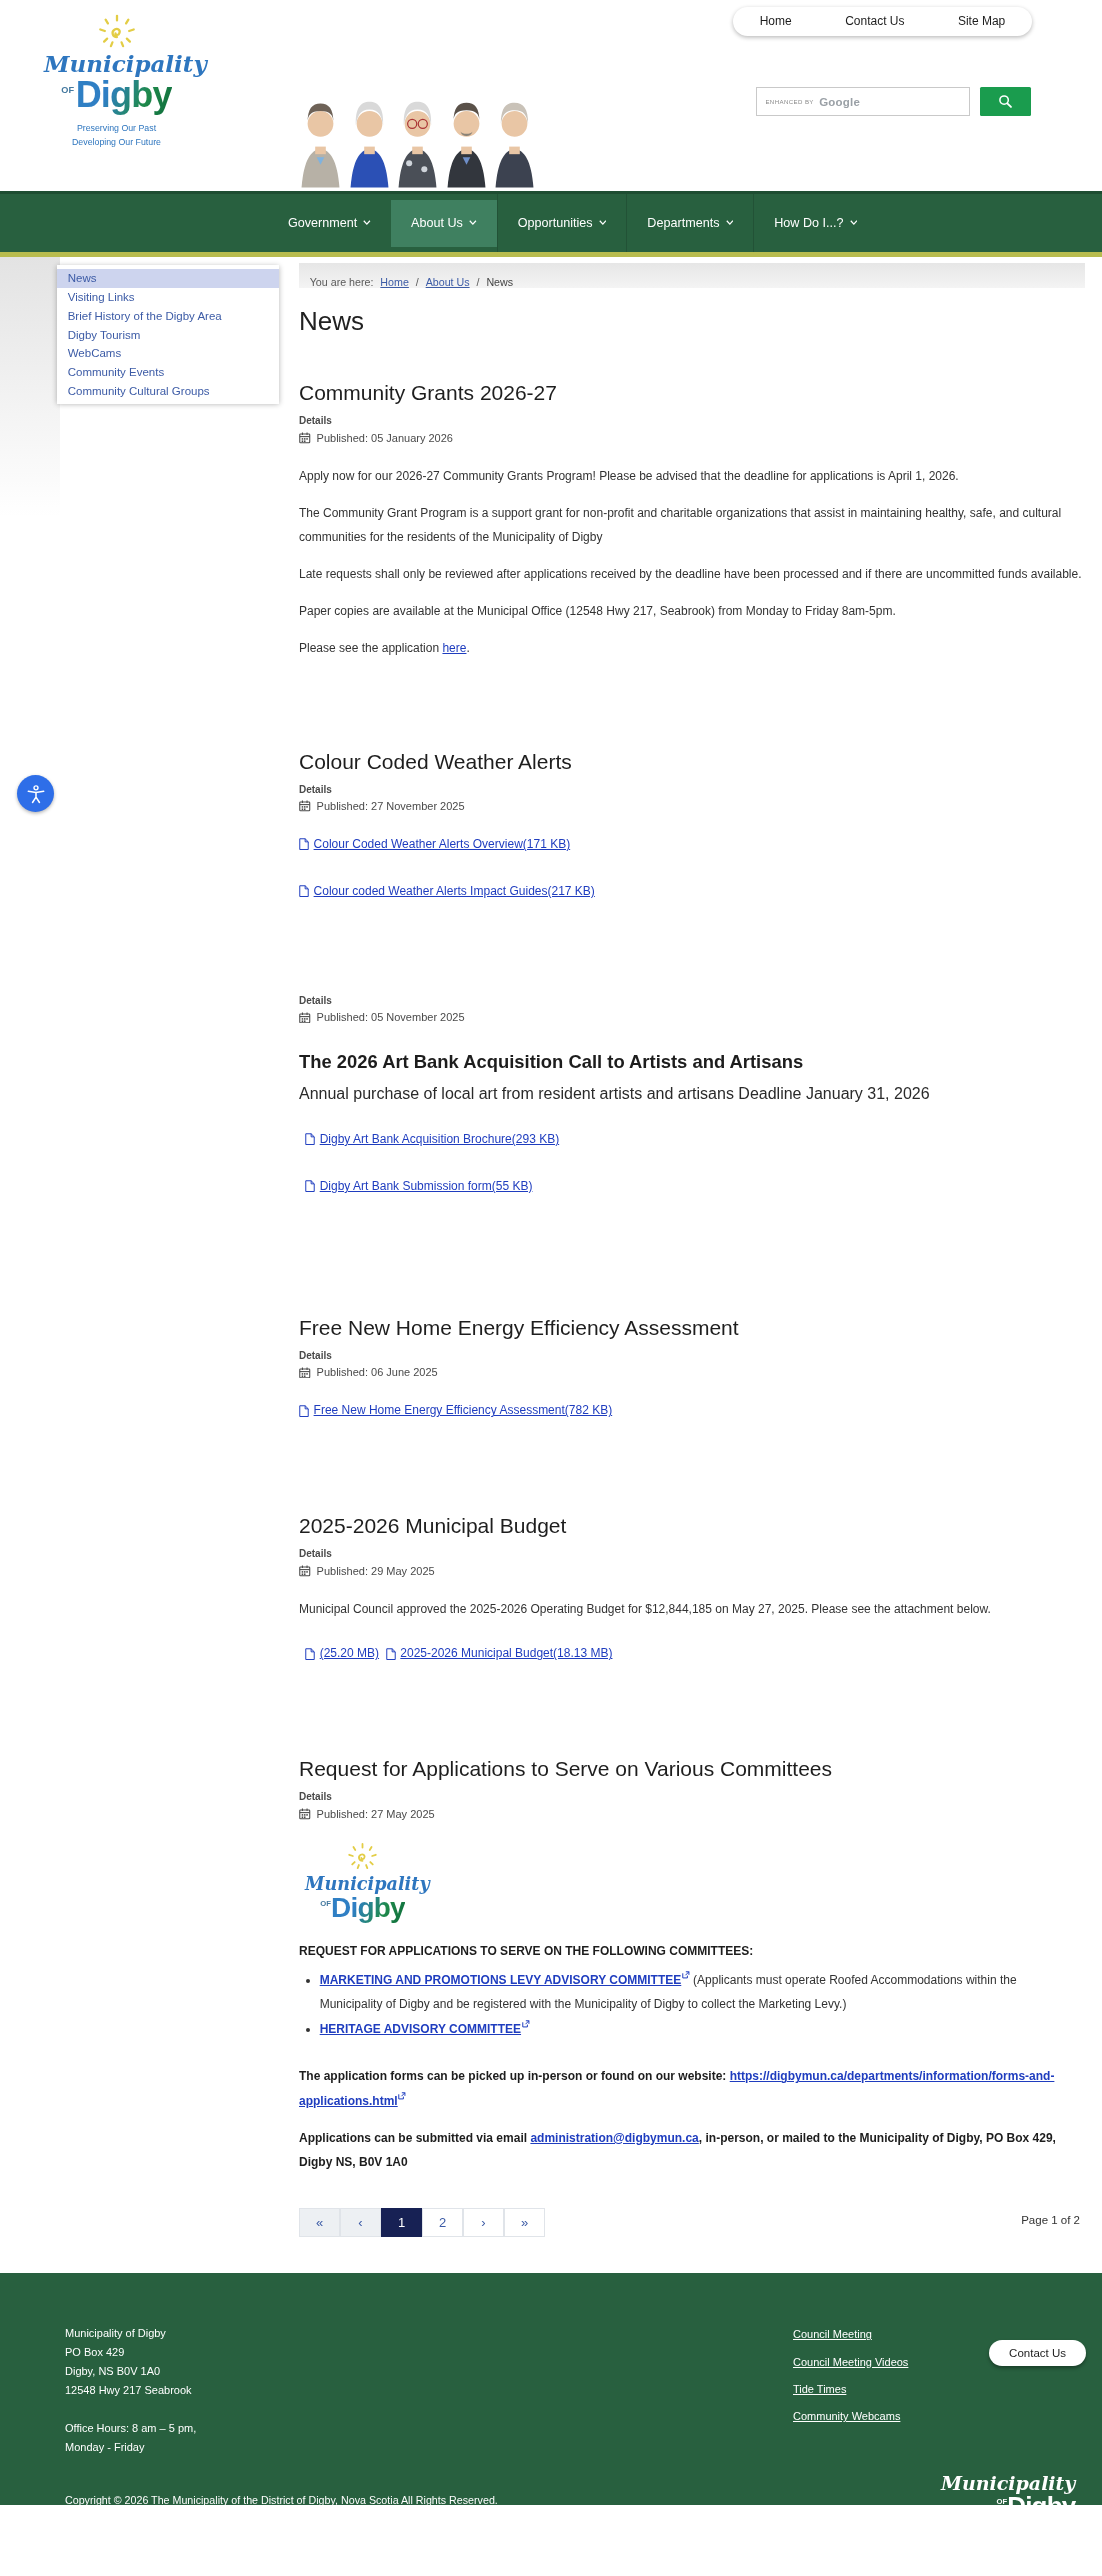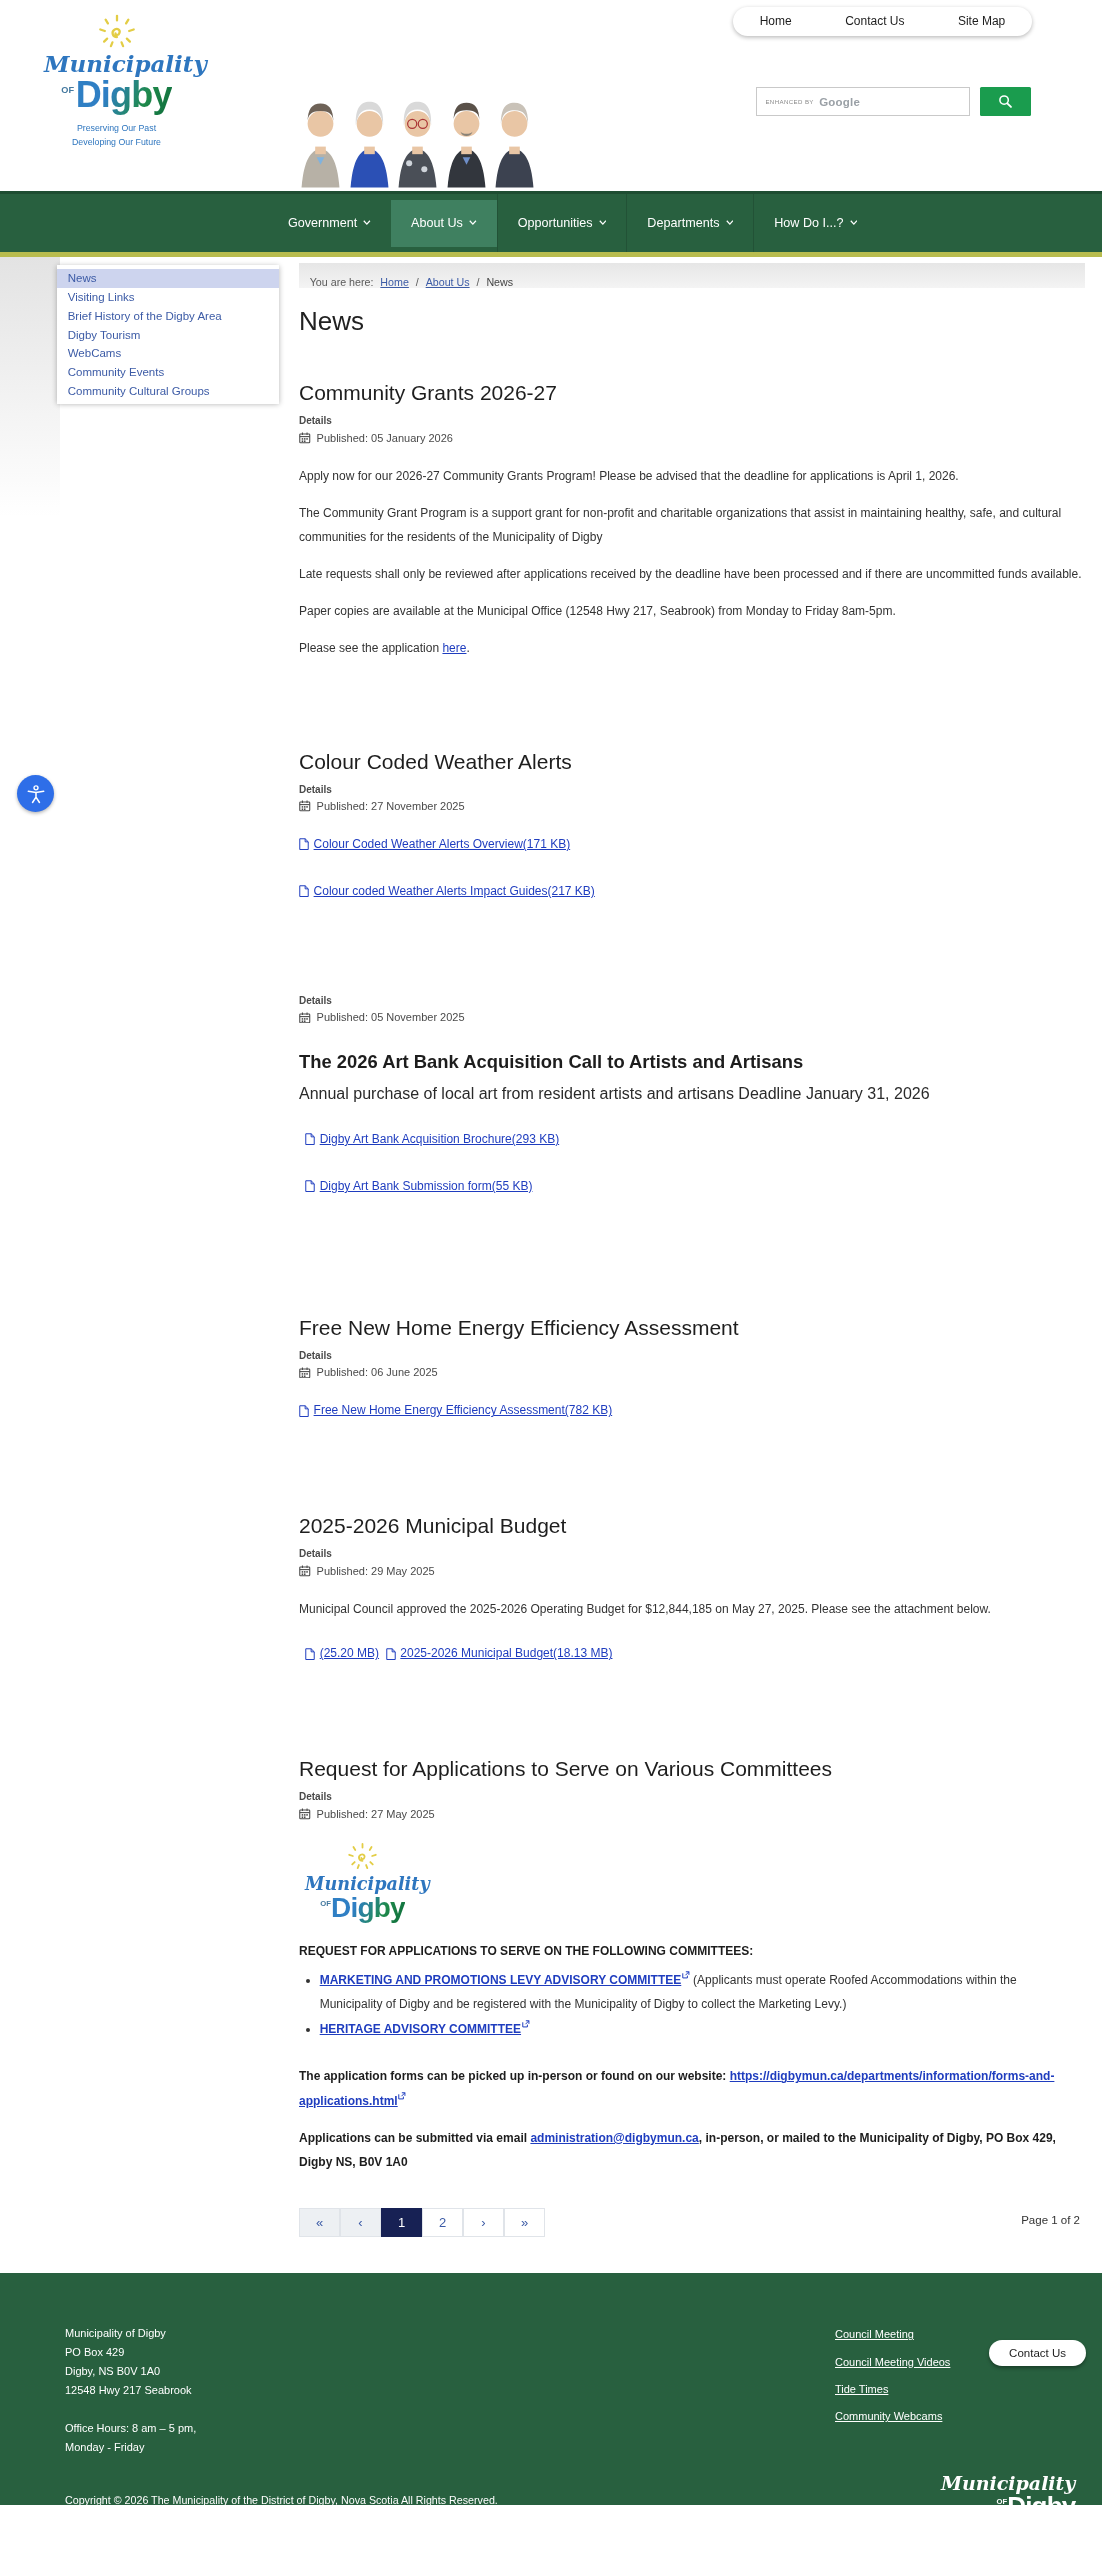--- a/index.html
+++ b/index.html
@@ -99,21 +99,21 @@
   .page-status { position:absolute; right:23px; top:1957px; font-size:11.5px; color:#333; }
 
   .a11y-btn { position:absolute; left:17px; top:775px; width:37px; height:37px; border-radius:50%;
               background:#2e6ee8; border:none; display:flex; align-items:center; justify-content:center;
               box-shadow:0 1.5px 3.8px rgba(0,0,0,.3); cursor:pointer; }
 
   
   .footer { position:relative; height:232px; background:#28603f; color:#fff; font-size:11px; }
   .f-address { position:absolute; left:65px; top:51px; line-height:1.72; }
   .f-hours { margin-top:19px; }
-  .f-links { position:absolute; left:835px; top:55px; }
+  .f-links { position:absolute; left:793px; top:55px; }
   .f-links a { display:block; color:#fff; text-decoration:underline; margin-bottom:15.3px; font-size:11px; }
   .f-contact { position:absolute; right:17px; top:67px; background:#fff; color:#1d1d1d;
                border:none; border-radius:13.8px; padding:6.9px 20px; font-size:11.5px;
                box-shadow:0 2.3px 3.8px rgba(0,0,0,.35); cursor:pointer; }
   .f-copy { position:absolute; left:65px; top:221px; font-size:10.7px; }
   .f-partner { position:absolute; left:65px; top:270px; font-size:10.7px; }
   .f-partner a { color:#fff; }
   .f-logo { position:absolute; right:27.6px; top:201px; text-align:right; color:#fff; line-height:1; }
   .f-logo .muni { font-family:"DejaVu Serif", serif; font-style:italic; font-weight:bold; font-size:19px; }
   .f-logo .of { font-size:7.7px; font-weight:bold; vertical-align:10.7px; }

